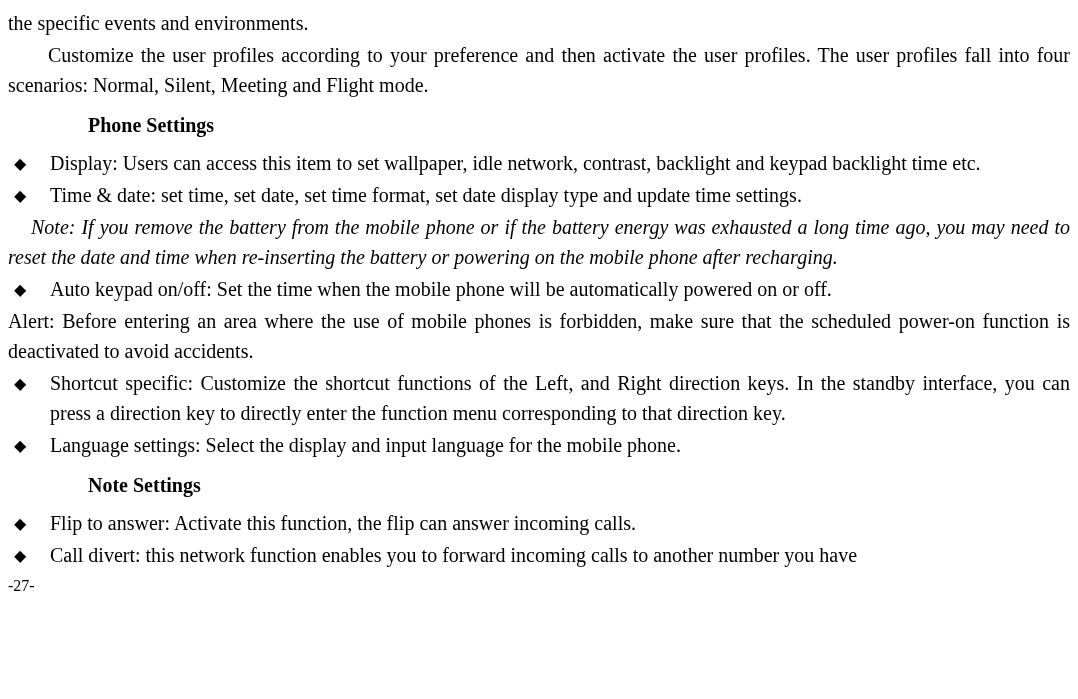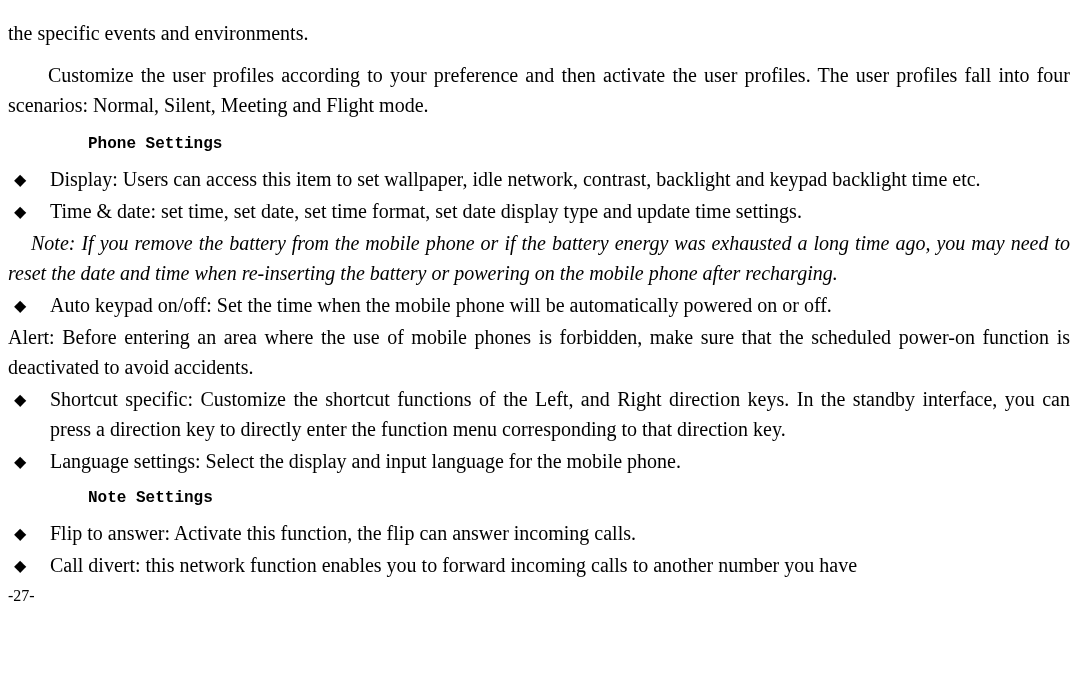--- a/index.html
+++ b/index.html
@@ -9,23 +9,23 @@
     color: #000;
     margin: 0;
     padding: 6px 8px 8px 8px;
     width: 1078px;
     box-sizing: border-box;
     background: #fff;
   }
   .justify { text-align: justify; }
   .indent { text-indent: 40px; }
   .heading {
-    font-family: Liberation Mono, monospace;
+    font-family: Liberation Serif, serif;
     font-weight: bold;
-    font-size: 16px;
+    font-size: 20px;
     margin: 10px 0 8px 80px;
   }
   .bullet-row {
     display: flex;
     align-items: flex-start;
     margin: 2px 0;
     text-align: justify;
   }
   .diamond {
     font-family: Arial, sans-serif;
@@ -35,21 +35,21 @@
     padding-left: 6px;
     padding-top: 4px;
   }
   .bullet-text { flex: 1; }
   .afterlist { margin: 2px 0; }
   .pagenum {
     text-align: left;
     font-size: 16px;
     margin-top: 4px;
   }
-  .block { margin: 12px 0; }
+  .block { margin: 2px 0; }
   strong { font-weight: normal; }
   em { font-style: italic; margin-left: 23px; }
 </style>
 </head>
 <body>
 
 <div class="block justify">the specific events and environments.</div>
 
 <div class="block justify indent">
   <span>Customize the user profiles according to your preference and then activate the user profiles. The user profiles fall into four scenarios: </span><strong>Normal</strong><span>, </span><strong>Silent</strong><span>, </span><strong>Meeting and Flight mode</strong><span>.</span>

